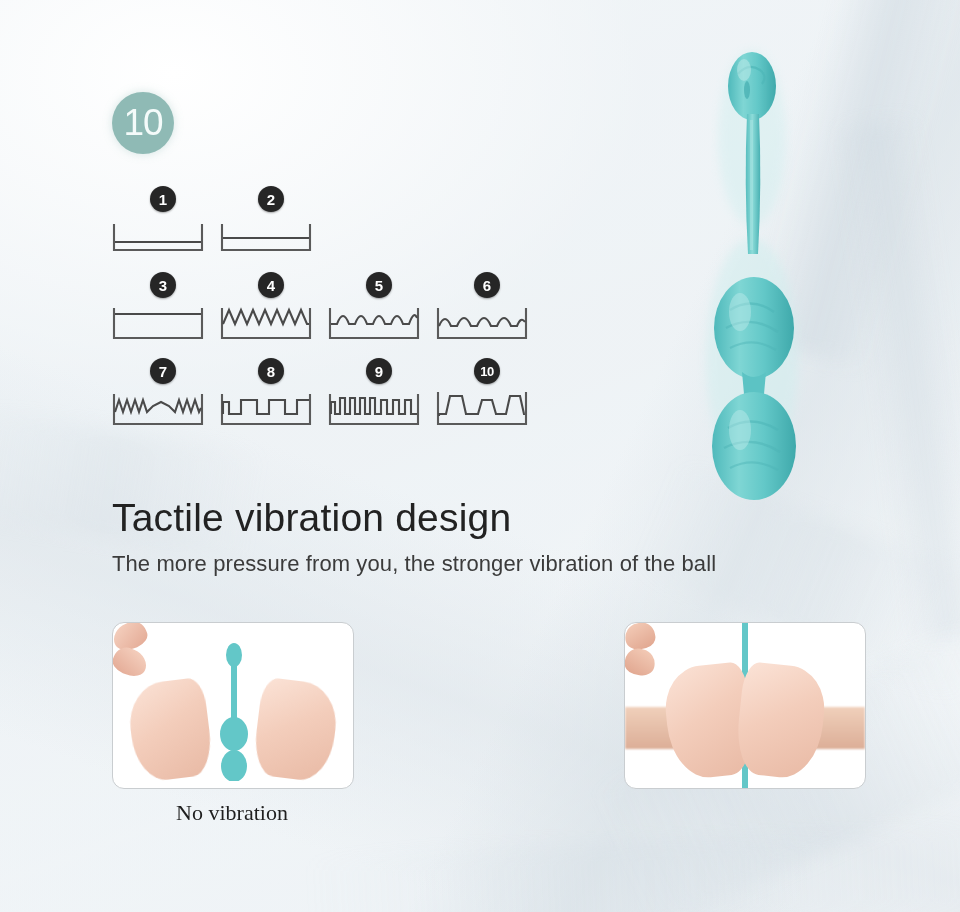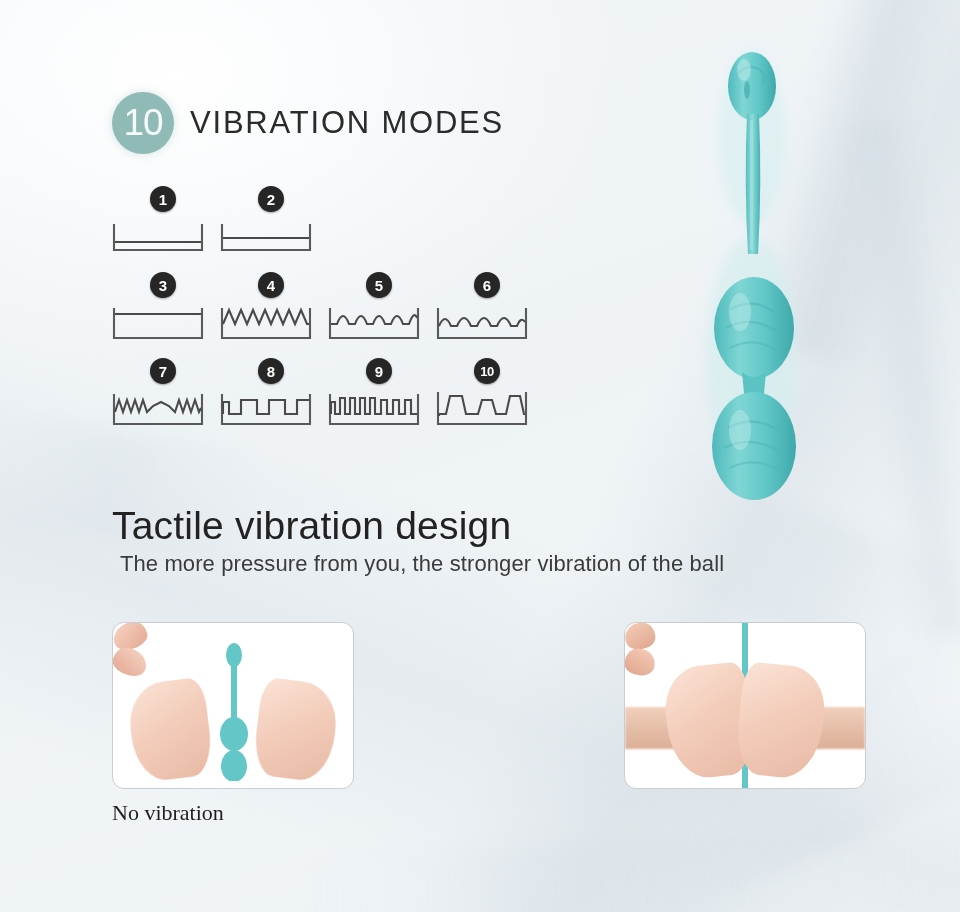--- a/index.html
+++ b/index.html
@@ -115,25 +115,24 @@
 
   
   .headline {
     position: absolute;
     left: 112px;
     top: 496px;
     font-size: 39px;
     color: #222222;
     font-weight: 400;
     letter-spacing: 0.2px;
-    margin-top: 8px;
   }
   .subhead {
     position: absolute;
-    left: 120px;
+    left: 112px;
     top: 551px;
     font-size: 22px;
     color: #3b3b3b;
     font-weight: 400;
     letter-spacing: 0.1px;
   }
 
   
   .panels {
     position: absolute;
@@ -150,21 +149,21 @@
     width: 240px;
     height: 165px;
     border: 1px solid #c9cdd0;
     border-radius: 12px;
     background: #ffffff;
     position: relative;
     overflow: hidden;
   }
   .panel-caption {
     margin-top: 11px;
-    text-align: left;
+    text-align: center;
     font-family: "Liberation Serif", serif;
     font-size: 22px;
     color: #1f1f1f;
   }
   .scene { position: absolute; inset: 0; }
 
   
   .hand {
     position: absolute;
     background: linear-gradient(150deg, #fbe3d7 0%, #f3cdbb 45%, #e8b9a4 100%);
@@ -253,21 +252,20 @@
 
   <ellipse cx="64" cy="418" rx="42" ry="54" fill="url(#tealG)"></ellipse>
   <path d="M38 400 q24 -14 50 2" fill="none" stroke="#4db4b6" stroke-width="2.4" opacity="0.55"></path>
   <path d="M34 420 q28 -14 56 4" fill="none" stroke="#4db4b6" stroke-width="2.4" opacity="0.5"></path>
   <path d="M40 440 q24 -12 48 2" fill="none" stroke="#4db4b6" stroke-width="2.2" opacity="0.45"></path>
   <ellipse cx="50" cy="402" rx="11" ry="20" fill="#bfeceb" opacity="0.45"></ellipse>
 </svg>
 
 <div class="header">
   <div class="badge-10">10</div>
-  <div class="header-title">VIBRATION MODES</div>
 </div>
 
 <div class="modes">
 
   <div class="mode-row">
     <div class="mode-cell">
       <div class="mode-num">1</div>
       <svg class="mode-wave" viewBox="0 0 100 48">
         <path class="wave-frame" d="M6 16 L6 42 L94 42 L94 16"></path>
         <path class="wave-line" d="M7 34 L93 34"></path>

